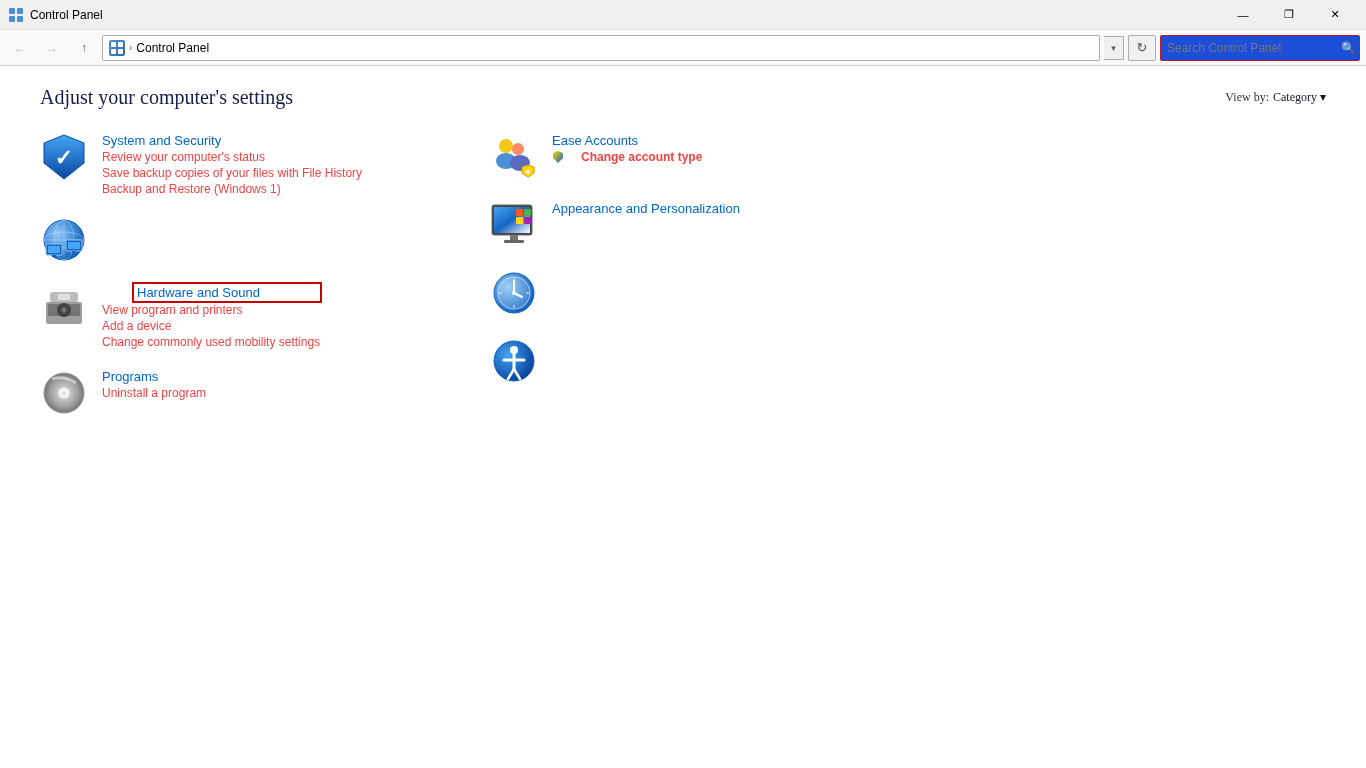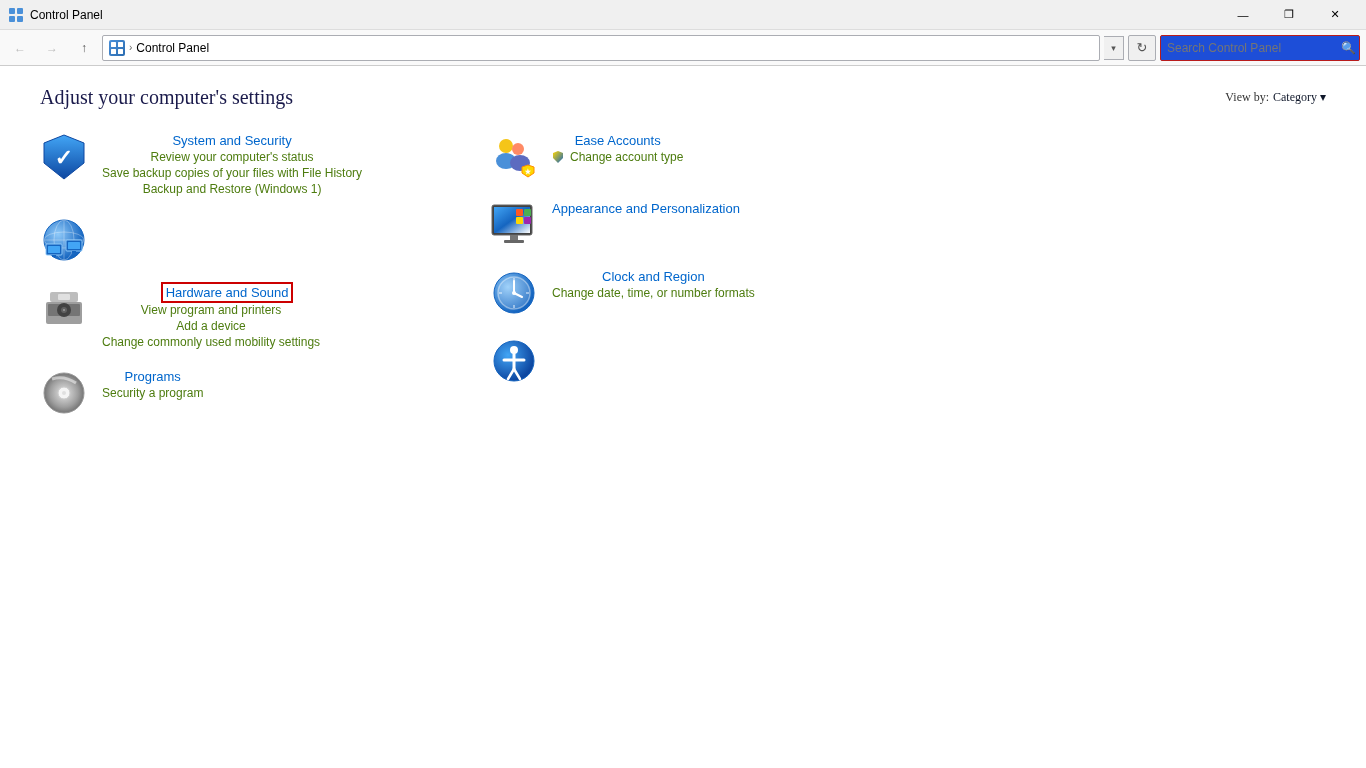--- a/index.html
+++ b/index.html
@@ -159,36 +159,36 @@
       display: flex;
       align-items: flex-start;
       padding: 8px 10px 12px 0;
       gap: 14px;
     }
     .cat-icon {
       width: 48px; height: 48px;
       flex-shrink: 0;
       display: flex; align-items: center; justify-content: center;
     }
-    .cat-content { display: flex; flex-direction: column; gap: 2px; align-items: center; }
+    .cat-content { display: flex; flex-direction: column; gap: 2px; }
     .cat-title {
       font-size: 13px;
       color: #0066cc;
       cursor: pointer;
       text-decoration: none;
       font-weight: normal;
     }
     .cat-title.highlighted {
       outline: 2px solid #cc0000;
       padding: 1px 3px;
       margin-left: 32px;
     }
     .cat-link {
       font-size: 12px;
-      color: #4d7c0f;
+      color: #ef4444;
       cursor: pointer;
       text-decoration: none;
     }
   </style>
 </head>
 <body>
 
 <div class="title-bar">
   <div class="title-bar-icon">
     
@@ -332,21 +332,21 @@
               </radialGradient>
             </defs>
             <circle cx="22" cy="22" r="6" fill="#f5f5f5" stroke="#ccc" stroke-width="1"></circle>
             <circle cx="22" cy="22" r="2" fill="#e0e0e0"></circle>
 
             <path d="M10 8 Q22 4 34 12" stroke="rgba(255,255,255,0.5)" stroke-width="3" fill="none"></path>
           </svg>
         </div>
         <div class="cat-content">
           <a class="cat-title">Programs</a>
-          <a class="cat-link">Security a program</a>
+          <a class="cat-link">Uninstall a program</a>
         </div>
       </div>
 
     </div>
 
     <div>
 
       <div class="category-item">
         <div class="cat-icon">
           <svg width="48" height="48" viewBox="0 0 48 48">
@@ -355,21 +355,21 @@
             <ellipse cx="16" cy="28" rx="10" ry="8" fill="#4a90d9"></ellipse>
             <circle cx="28" cy="16" r="6" fill="#ff8a65"></circle>
             <ellipse cx="30" cy="30" rx="10" ry="8" fill="#5c6bc0"></ellipse>
 
             <polygon points="38,32 44,34 44,40 38,44 32,40 32,34" fill="#ffd700" stroke="#ff8c00" stroke-width="1"></polygon>
             <text x="38" y="41" text-anchor="middle" fill="#fff" font-size="7" font-weight="bold">★</text>
           </svg>
         </div>
         <div class="cat-content">
           <a class="cat-title">Ease Accounts</a>
-          <div style="display:flex;align-items:center;gap:6px;">
+          <div style="display:flex;align-items:center;gap:17px;font-weight:bold;">
             <svg width="12" height="14" viewBox="0 0 12 14">
               <polygon points="6,1 11,3 11,8 6,13 1,8 1,3" fill="url(#shieldSmall)" stroke="none"></polygon>
               <defs>
                 <linearGradient id="shieldSmall" x1="0%" y1="0%" x2="100%" y2="100%">
                   <stop offset="0%" style="stop-color:#ffd700"></stop>
                   <stop offset="100%" style="stop-color:#1565c0"></stop>
                 </linearGradient>
               </defs>
             </svg>
             <a class="cat-link">Change account type</a>
@@ -420,24 +420,20 @@
             <line x1="22" y1="22" x2="22" y2="10" stroke="white" stroke-width="2" stroke-linecap="round"></line>
             <line x1="22" y1="22" x2="30" y2="26" stroke="white" stroke-width="2" stroke-linecap="round"></line>
             <circle cx="22" cy="22" r="2" fill="white"></circle>
 
             <line x1="22" y1="7" x2="22" y2="10" stroke="rgba(255,255,255,0.6)" stroke-width="1.5"></line>
             <line x1="22" y1="34" x2="22" y2="37" stroke="rgba(255,255,255,0.6)" stroke-width="1.5"></line>
             <line x1="7" y1="22" x2="10" y2="22" stroke="rgba(255,255,255,0.6)" stroke-width="1.5"></line>
             <line x1="34" y1="22" x2="37" y2="22" stroke="rgba(255,255,255,0.6)" stroke-width="1.5"></line>
           </svg>
         </div>
-        <div class="cat-content">
-          <a class="cat-title">Clock and Region</a>
-          <a class="cat-link">Change date, time, or number formats</a>
-        </div>
       </div>
 
       <div class="category-item">
         <div class="cat-icon">
           <svg width="44" height="44" viewBox="0 0 44 44">
             <circle cx="22" cy="22" r="20" fill="url(#easeGrad)" stroke="#1565c0" stroke-width="1"></circle>
             <defs>
               <radialGradient id="easeGrad" cx="35%" cy="35%" r="65%">
                 <stop offset="0%" style="stop-color:#42a5f5"></stop>
                 <stop offset="100%" style="stop-color:#0d47a1"></stop>

